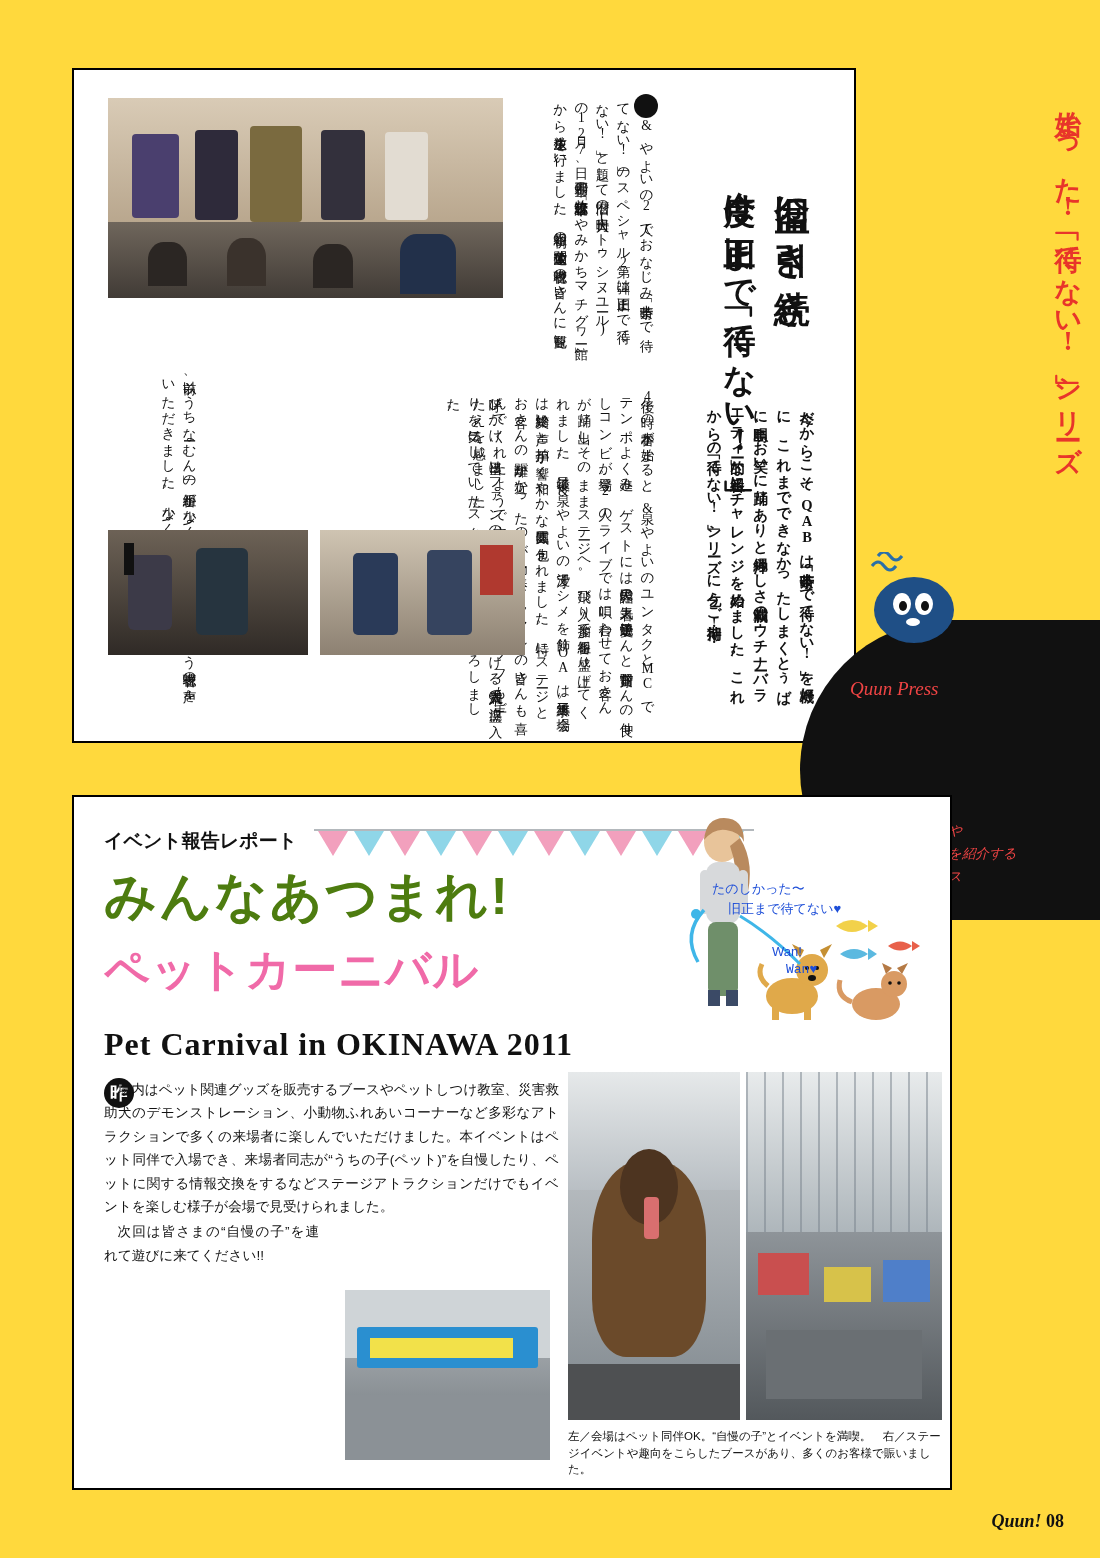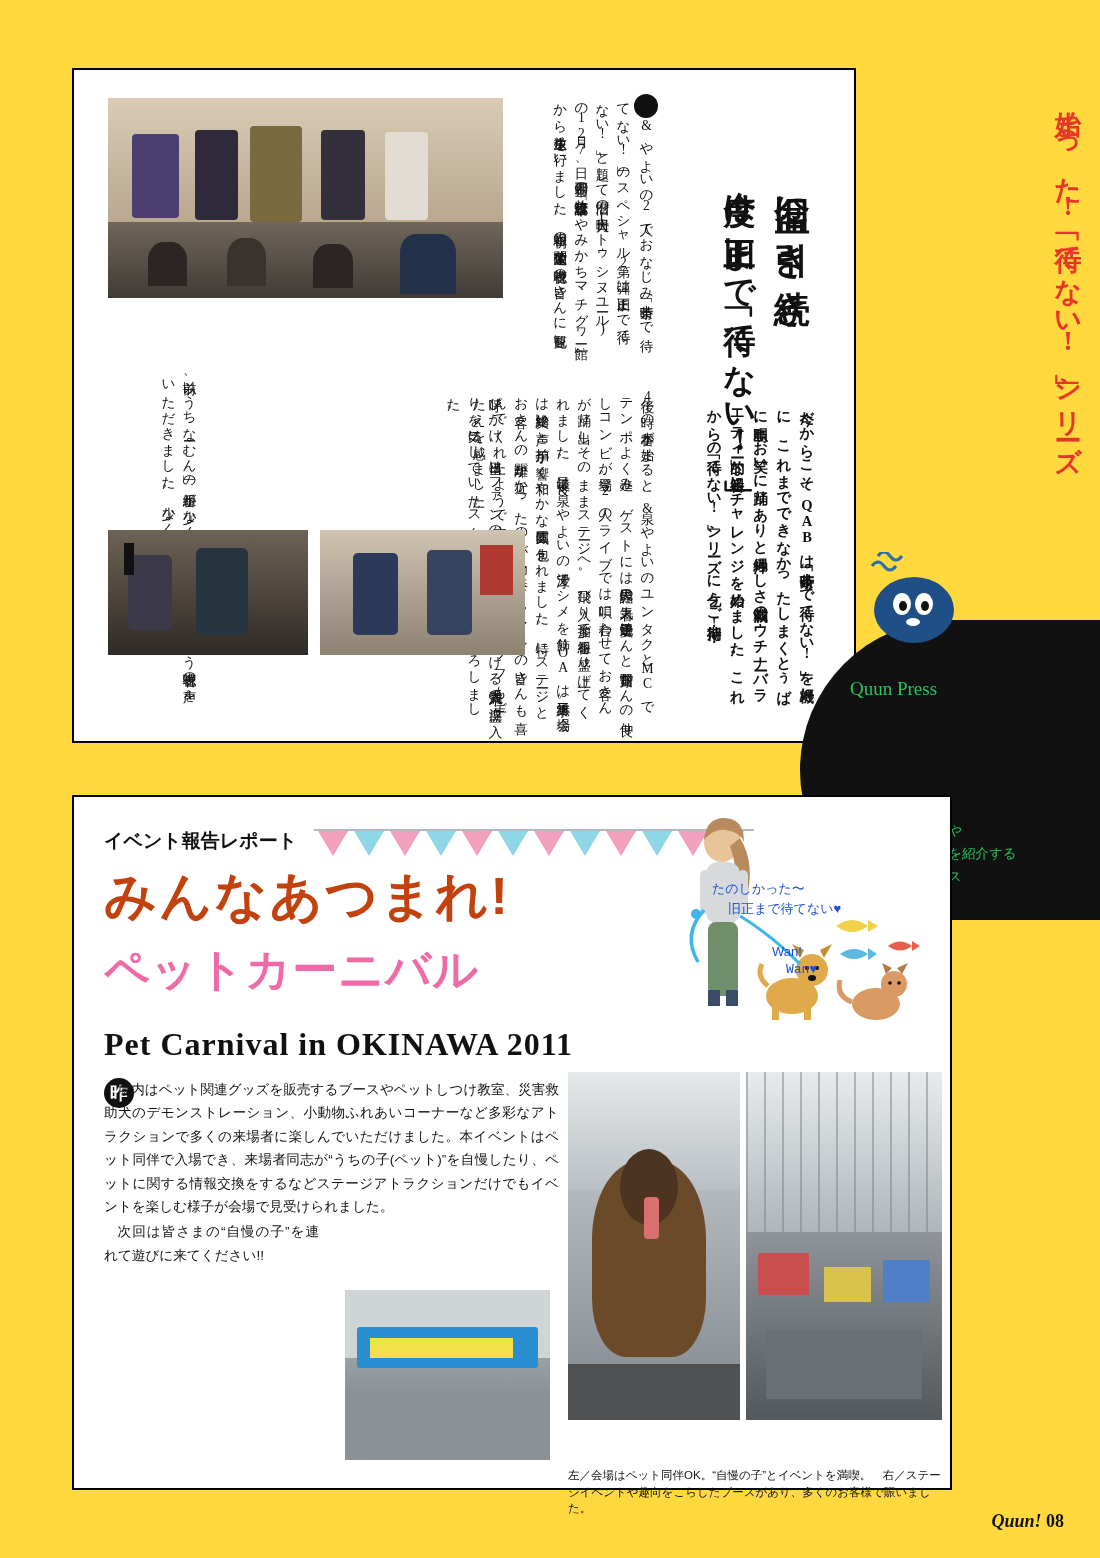--- a/index.html
+++ b/index.html
@@ -73,21 +73,21 @@
 
   
   #quote{
     position:absolute;right:36px;top:330px;height:300px;
     font-size:14.5px;line-height:1.6;color:#111;font-weight:bold;
   }
 
   
   #qp-badge{
     position:absolute;left:800px;top:620px;width:300px;height:300px;
-    background:#111;border-radius:150px 0 0 150px;color:#22c55e;
+    background:#111;border-radius:150px 0 0 150px;color:#ef4444;font-style:italic;
   }
   #qp-badge .qp-label{
     position:absolute;left:50px;top:58px;font-size:19px;font-family:"Liberation Serif",serif;
   }
   #qp-badge .qp-logo{
     position:absolute;left:44px;top:62px;font-size:130px;line-height:1;
     font-family:"Liberation Sans", sans-serif;font-weight:400;
   }
   #qp-badge .qp-desc{
     position:absolute;left:52px;top:200px;font-size:13.5px;line-height:1.7;
@@ -96,21 +96,21 @@
   #mascot{position:absolute;left:862px;top:552px;width:96px;height:92px;}
 
   
   #bottom-panel{left:72px;top:795px;width:880px;height:695px;}
 
   #event-label{
     position:absolute;left:104px;top:828px;font-size:19px;font-weight:bold;color:#111;
   }
   #title-1{
     position:absolute;left:104px;top:862px;
-    font-size:52px;font-weight:bold;color:#c2410c;letter-spacing:2px;
+    font-size:52px;font-weight:bold;color:#4d7c0f;letter-spacing:2px;
     text-shadow:2px 2px 0 #fff, -2px -2px 0 #fff, 2px -2px 0 #fff, -2px 2px 0 #fff;
   }
   #title-2{
     position:absolute;left:104px;top:940px;
     font-size:45px;font-weight:bold;color:#f06aa8;letter-spacing:1px;
     text-shadow:3px 3px 0 #fff, -3px -3px 0 #fff, 3px -3px 0 #fff, -3px 3px 0 #fff;
   }
   #title-3{
     position:absolute;left:104px;top:1026px;
     font-size:32px;font-weight:bold;color:#111;font-family:"Liberation Serif",serif;
@@ -300,18 +300,18 @@
   <div style="position:absolute;left:10%;top:74%;width:80%;height:20%;background:#6a6f73;"></div>
 </div>
 
 <div class="photo" style="left:345px;top:1290px;width:205px;height:170px;background:linear-gradient(#b7bcc0,#6f767b);">
   <div style="position:absolute;left:0;top:0;width:100%;height:40%;background:#cfd4d7;"></div>
   <div style="position:absolute;left:6%;top:22%;width:88%;height:24%;background:#2a8fd0;border-radius:3px;"></div>
   <div style="position:absolute;left:12%;top:28%;width:70%;height:12%;background:#f2e14a;"></div>
   <div style="position:absolute;left:0;top:62%;width:100%;height:38%;background:#8b9196;"></div>
 </div>
 
-<div class="cap" style="left:568px;top:1428px;width:378px;margin-top:39px;">左／会場はペット同伴OK。“自慢の子”とイベントを満喫。　右／ステージイベントや趣向をこらしたブースがあり、多くのお客様で賑いました。</div>
+<div class="cap" style="left:568px;top:1428px;width:378px;">左／会場はペット同伴OK。“自慢の子”とイベントを満喫。　右／ステージイベントや趣向をこらしたブースがあり、多くのお客様で賑いました。</div>
 
 <div id="page-num">
   <span style="font-style:italic;">Quun!</span>
   <span>08</span>
 </div>
 
 </body></html>

